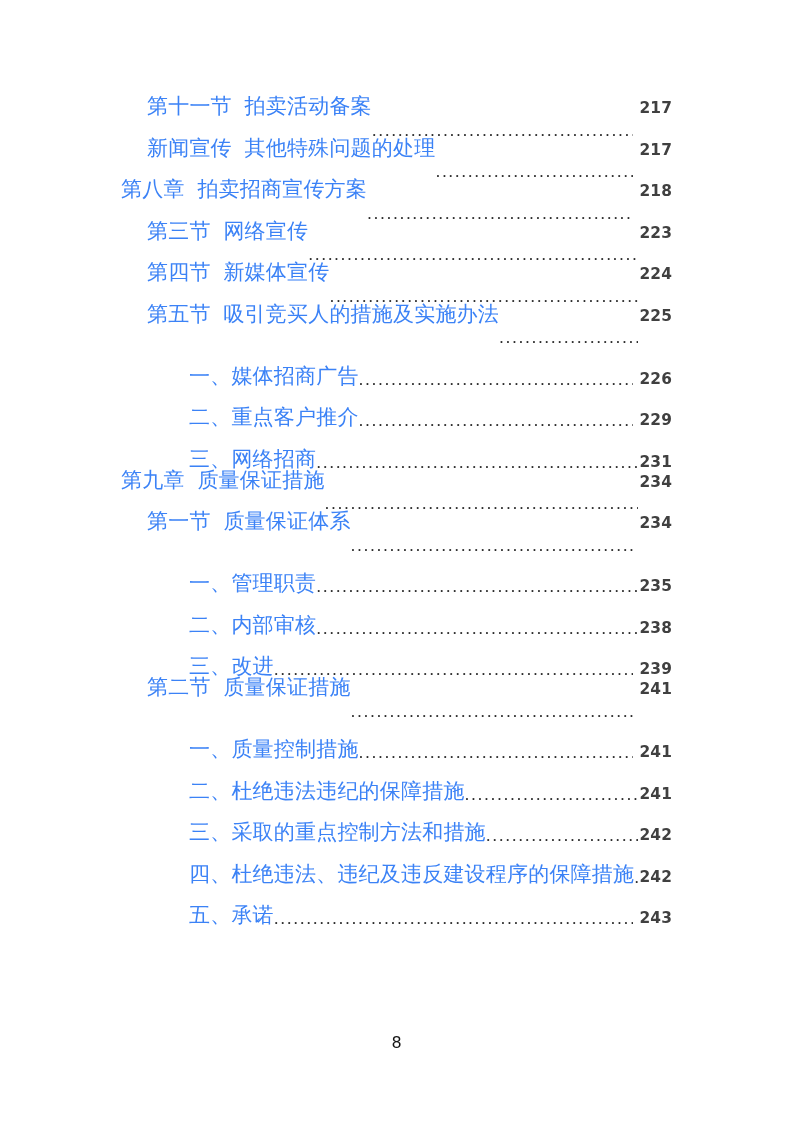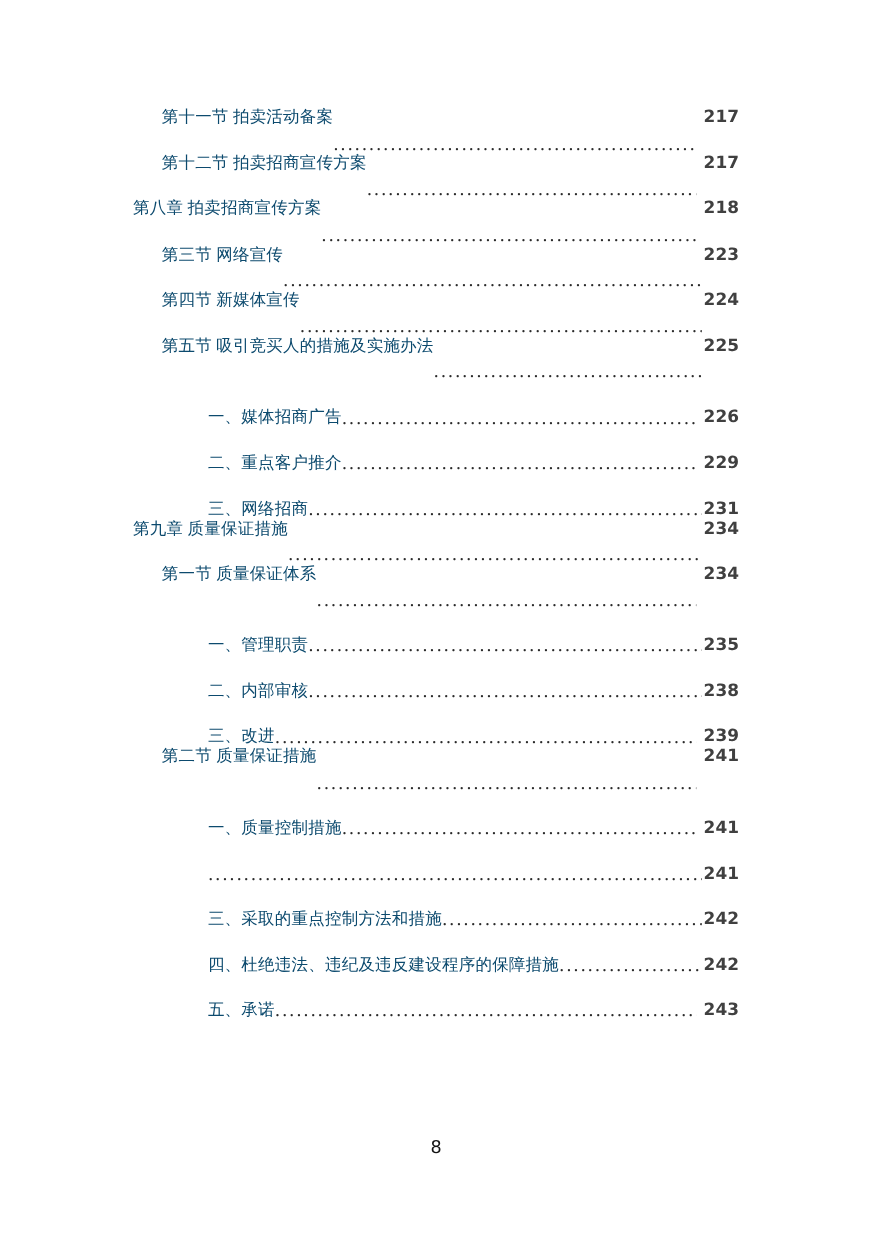--- a/index.html
+++ b/index.html
@@ -39,25 +39,25 @@
     box-sizing: border-box;
     white-space: nowrap;
   }
 
   
   .lvl-chapter { padding-left: 121px; }
   .lvl-section { padding-left: 147px; }
   .lvl-item    { padding-left: 189px; align-items: flex-end; }
 
   .entry-title {
-    font-family: Liberation Serif, serif;
-    font-size: 15px;
+    font-family: Liberation Mono, monospace;
+    font-size: 21px;
     line-height: 1;
     letter-spacing: 0.2px;
-    color: #0c4a6e;
+    color: #3b82f6;
     flex: 0 0 auto;
   }
 
   .leader {
     flex: 1 1 auto;
     overflow: hidden;
     margin: 0 0px;
     position: relative;
     height: 14px;
     align-self: flex-end;
@@ -104,21 +104,21 @@
 
 <div class="page">
 
   <div class="toc">
       <div class="toc-entry lvl-section gap">
         <span class="entry-title">第十一节  拍卖活动备案</span>
         <span class="leader"></span>
         <span class="entry-page">217</span>
       </div>
       <div class="toc-entry lvl-section gap">
-        <span class="entry-title">第十二节  拍卖招商宣传方案</span>
+        <span class="entry-title">新闻宣传  其他特殊问题的处理</span>
         <span class="leader"></span>
         <span class="entry-page">217</span>
       </div>
       <div class="toc-entry lvl-chapter gap">
         <span class="entry-title">第八章  拍卖招商宣传方案</span>
         <span class="leader"></span>
         <span class="entry-page">218</span>
       </div>
       <div class="toc-entry lvl-section">
         <span class="entry-title">第三节  网络宣传</span>
@@ -179,20 +179,21 @@
         <span class="entry-title">第二节  质量保证措施</span>
         <span class="leader"></span>
         <span class="entry-page">241</span>
       </div>
       <div class="toc-entry lvl-item gap">
         <span class="entry-title">一、质量控制措施</span>
         <span class="leader"></span>
         <span class="entry-page">241</span>
       </div>
       <div class="toc-entry lvl-item">
+        <span class="entry-title">二、杜绝违法违纪的保障措施</span>
         <span class="leader"></span>
         <span class="entry-page">241</span>
       </div>
       <div class="toc-entry lvl-item">
         <span class="entry-title">三、采取的重点控制方法和措施</span>
         <span class="leader"></span>
         <span class="entry-page">242</span>
       </div>
       <div class="toc-entry lvl-item">
         <span class="entry-title">四、杜绝违法、违纪及违反建设程序的保障措施</span>

